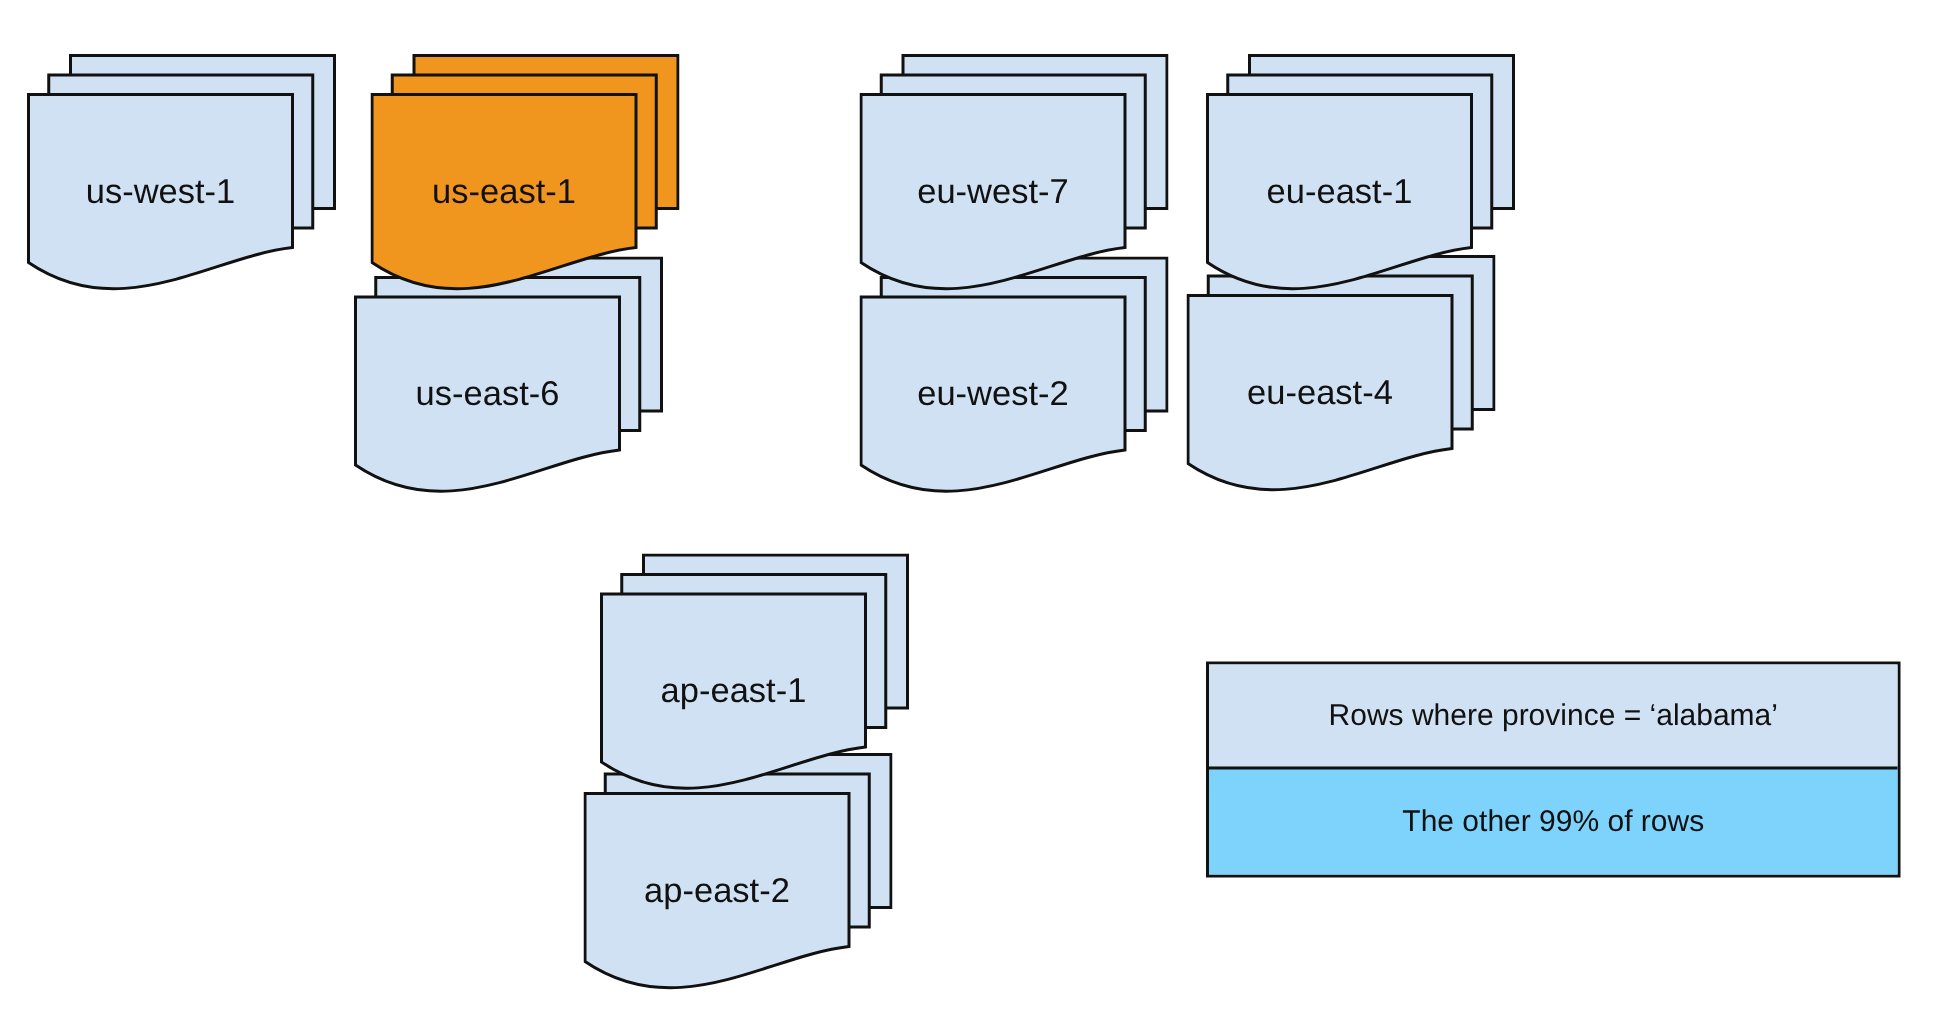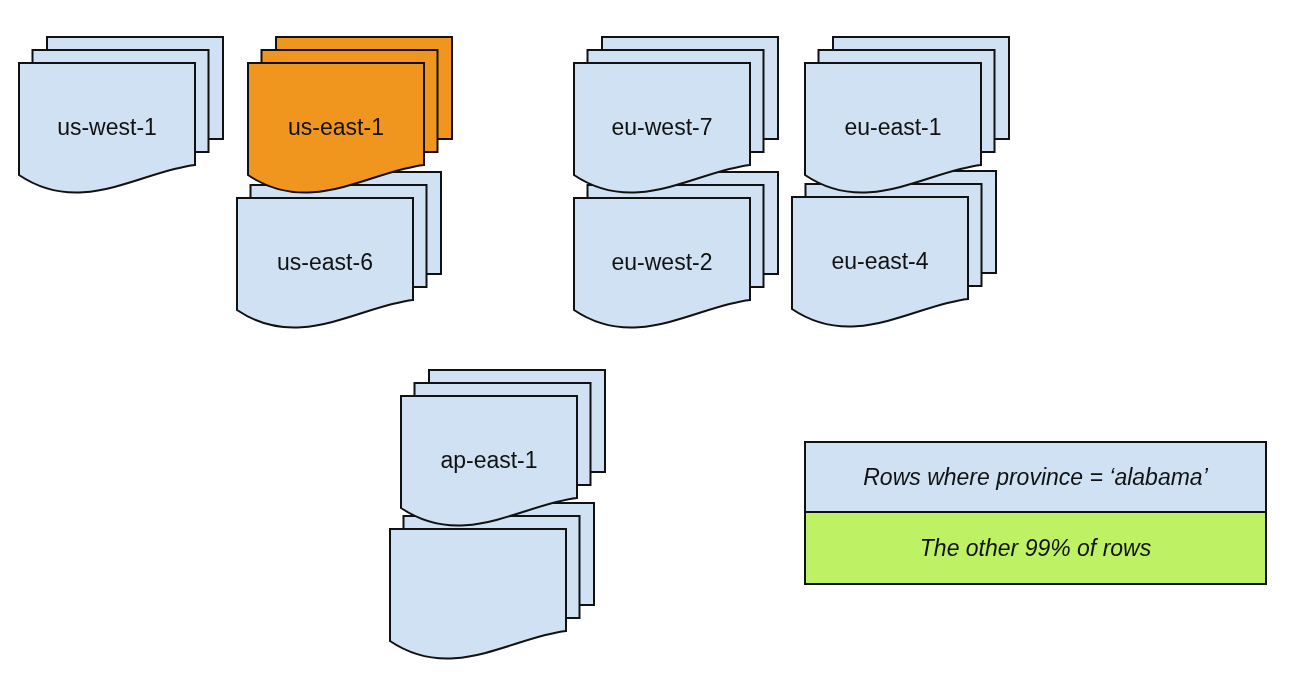--- a/index.html
+++ b/index.html
@@ -12,21 +12,21 @@
   .stack.back-row{z-index:1;}
   .pg{stroke:#111111;stroke-width:2;}
   .stack-label{
     position:absolute;left:1px;top:27px;width:176px;height:128px;
     display:flex;align-items:center;justify-content:center;
     font-size:23px;line-height:1;white-space:nowrap;
   }
   .legend{position:absolute;border:2px solid #111111;z-index:3;}
   .legend-row{
     display:flex;align-items:center;justify-content:center;
-    font-size:23px;line-height:1;white-space:nowrap;font-style:italic;
+    font-size:20px;line-height:1;white-space:nowrap;
   }
   .legend-row + .legend-row{border-top:2px solid #111111;}
 </style>
 </head>
 <body>
 
 <div class="canvas">
 
   <div class="stack front-row" style="left:18px;top:16px;">
     <svg width="206" height="160" viewBox="0 0 206 160">
@@ -100,24 +100,25 @@
     </svg>
     <div class="stack-label">ap-east-1</div>
   </div>
 
   <div class="stack back-row" style="left:389px;top:502px;">
     <svg width="206" height="160" viewBox="0 0 206 160">
       <rect class="pg" x="29" y="1" width="176" height="102" fill="#CFE1F2"></rect>
       <rect class="pg" x="14.5" y="14" width="176" height="102" fill="#CFE1F2"></rect>
       <path class="pg" d="M1 27 H177 V129 C123 135 63 181 1 139 Z" fill="#CFE1F2"></path>
     </svg>
+    <div class="stack-label">ap-east-2</div>
   </div>
 
   <div class="legend" style="left:804px;top:441px;width:459px;">
     <div class="legend-row" style="height: 68px; background-color: rgb(207, 225, 242);">
       <span>Rows where province = ‘alabama’</span>
     </div>
-    <div class="legend-row" style="height: 70px; background-color: #bef264;">
+    <div class="legend-row" style="height: 70px; background-color: #7dd3fc;">
       <span>The other 99% of rows</span>
     </div>
   </div>
 
 </div>
 
 </body></html>

